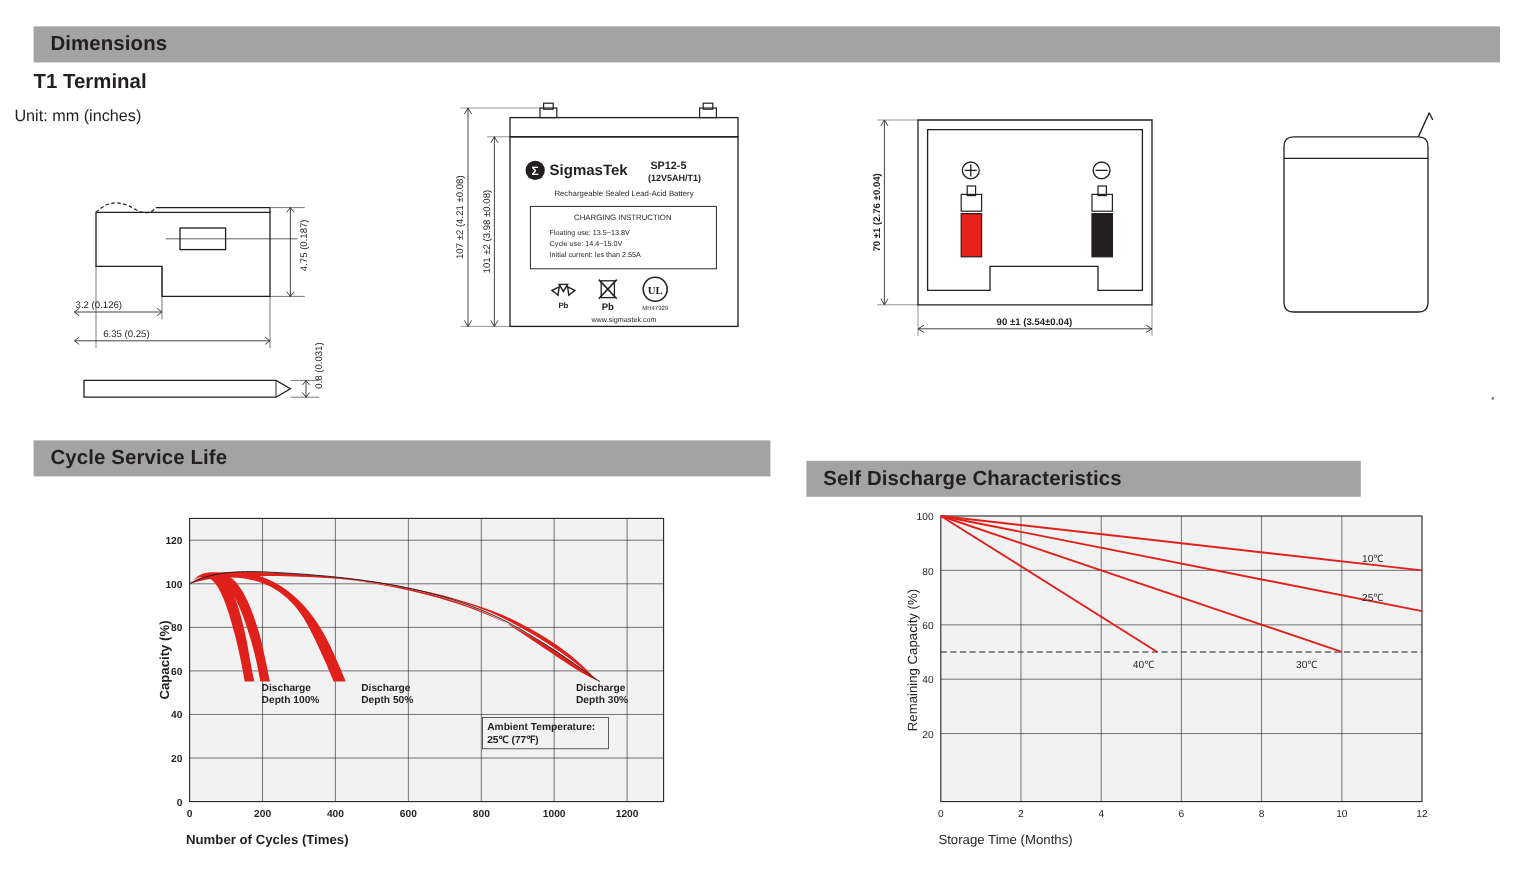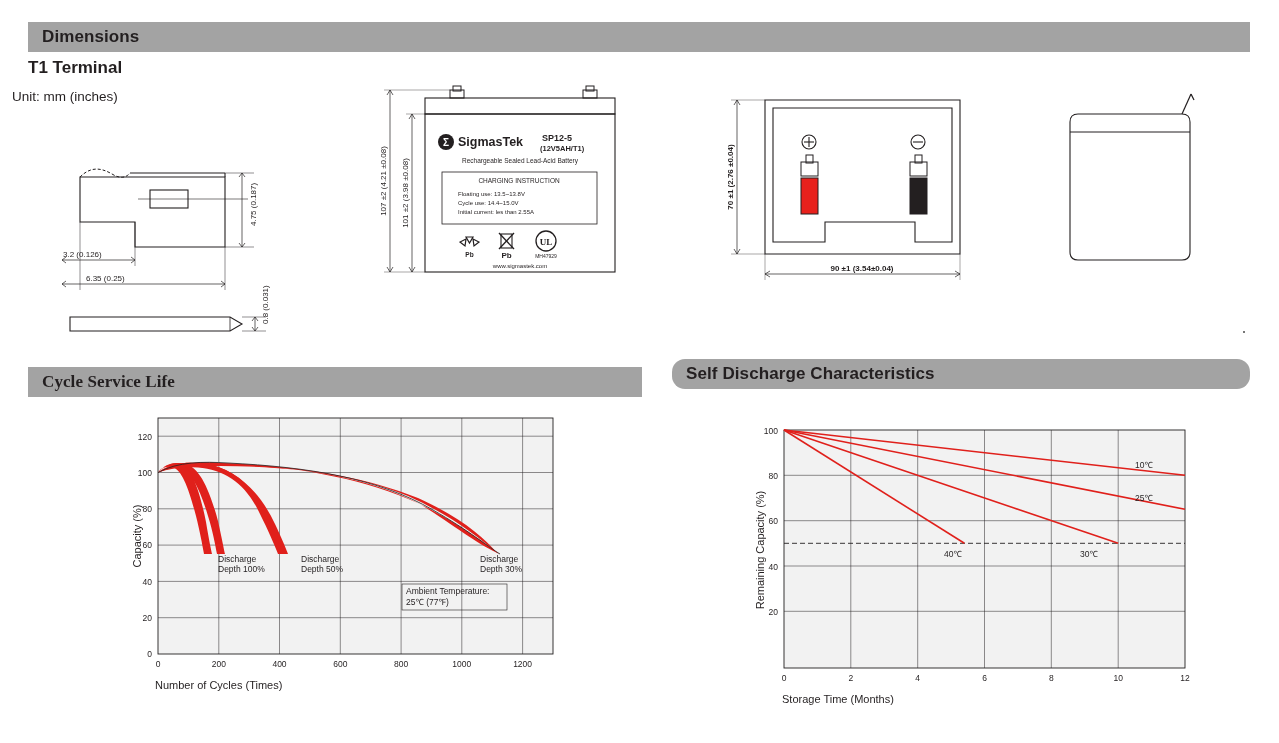--- a/index.html
+++ b/index.html
@@ -24,22 +24,22 @@
     padding-left: 14px;
     box-sizing: border-box;
   }
   .section-header .title {
     font-size: 17px;
     font-weight: bold;
     color: #231f20;
     letter-spacing: 0.1px;
   }
   #hdr-dimensions { left: 28px; top: 22px; width: 1222px; }
-  #hdr-cycle { left: 28px; top: 367px; width: 614px; font-family: Liberation Serif, serif; }
-  #hdr-self { left: 672px; top: 359px; width: 578px; border-radius: 13px; }
+  #hdr-cycle { left: 28px; top: 367px; width: 614px; }
+  #hdr-self { left: 672px; top: 384px; width: 462px; }
 
   .sub-title {
     position: absolute;
     left: 28px;
     top: 58px;
     font-size: 17px;
     font-weight: bold;
   }
   .unit-label {
     position: absolute;
@@ -239,21 +239,21 @@
     <path d="M131 12 L134 18" fill="none" stroke="#231f20" stroke-width="1.2"></path>
   </svg>
 </div>
 
 <div style="position:absolute; left:1243px; top:331px; width:2px; height:2px; background:#777;"></div>
 
 <div class="section-header" id="hdr-cycle">
   <span class="title">Cycle Service Life</span>
 </div>
 
-<div class="chart-wrap" id="chart-cycle" style="left:28px; top:396px; width:614px; height:310px;">
+<div class="chart-wrap" id="chart-cycle" style="left:28px; top:410px; width:614px; height:310px;font-weight:bold;">
   <svg width="614" height="310" viewBox="0 0 614 310">
 
     <rect x="130" y="22" width="395" height="236" fill="#f2f2f2" stroke="#231f20" stroke-width="0.9"></rect>
 
     <g stroke="#231f20" stroke-width="0.5">
       <line x1="190.8" y1="22" x2="190.8" y2="258"></line>
       <line x1="251.5" y1="22" x2="251.5" y2="258"></line>
       <line x1="312.3" y1="22" x2="312.3" y2="258"></line>
       <line x1="373.1" y1="22" x2="373.1" y2="258"></line>
       <line x1="433.8" y1="22" x2="433.8" y2="258"></line>

